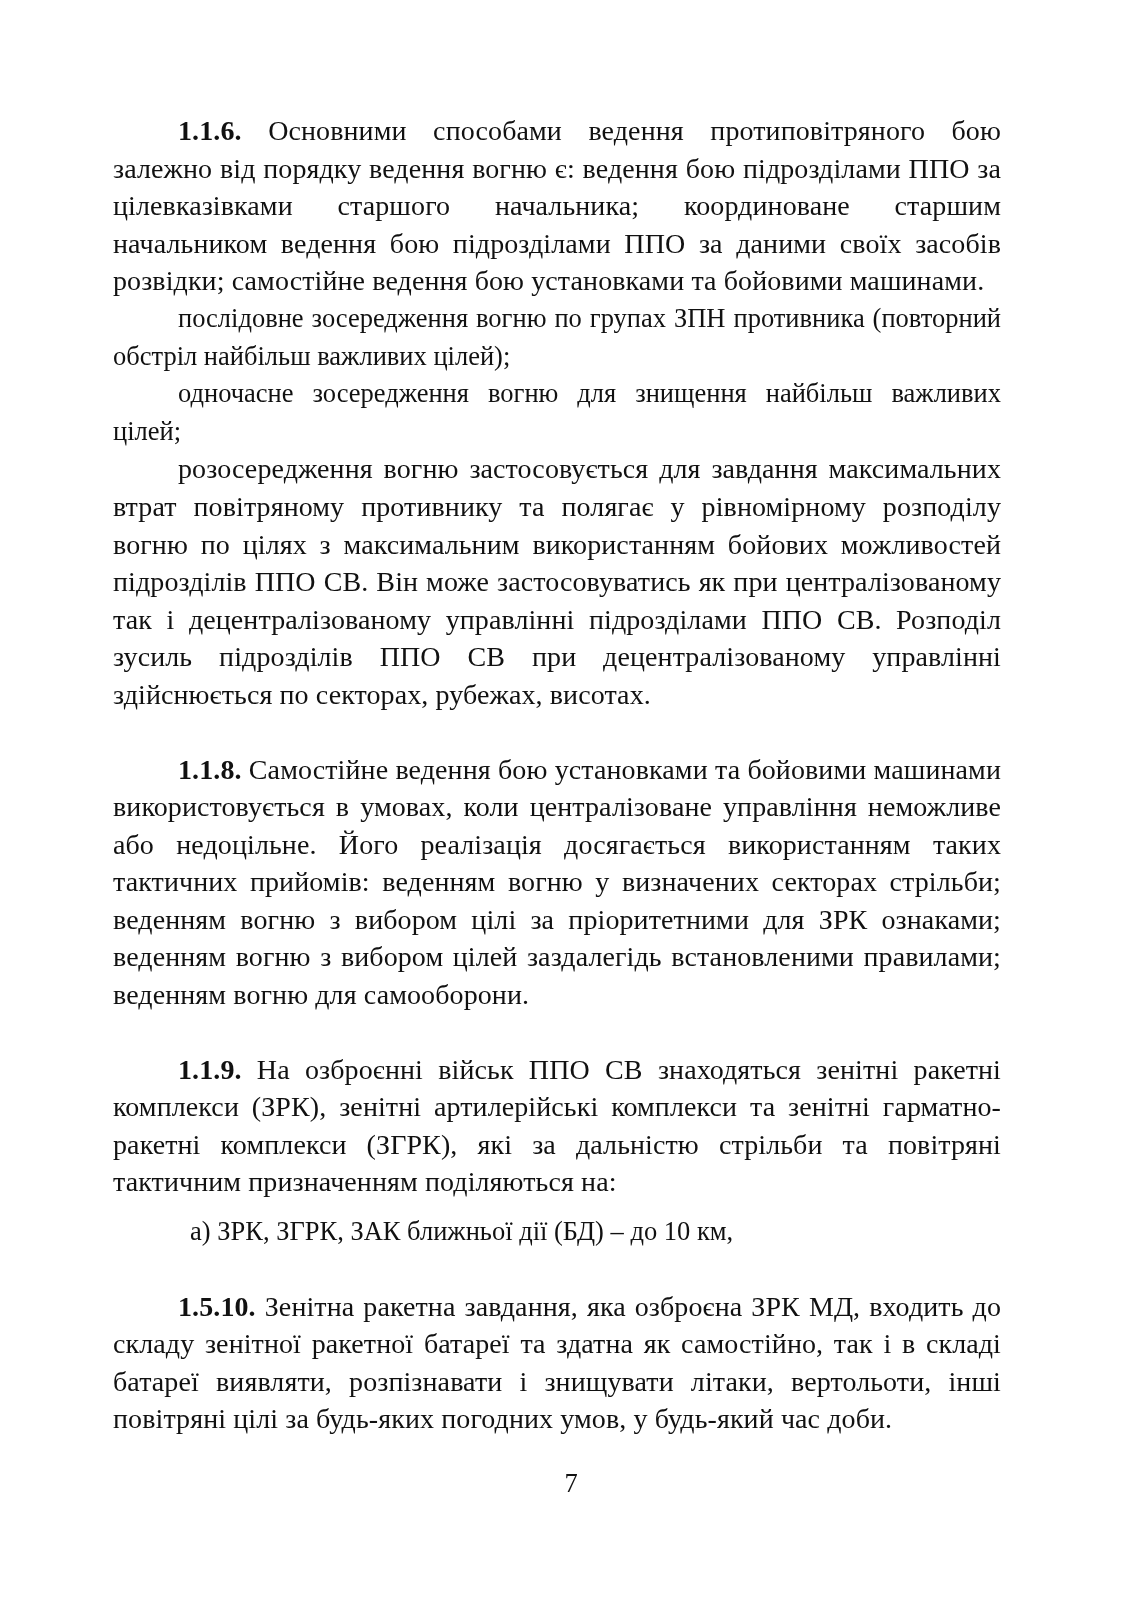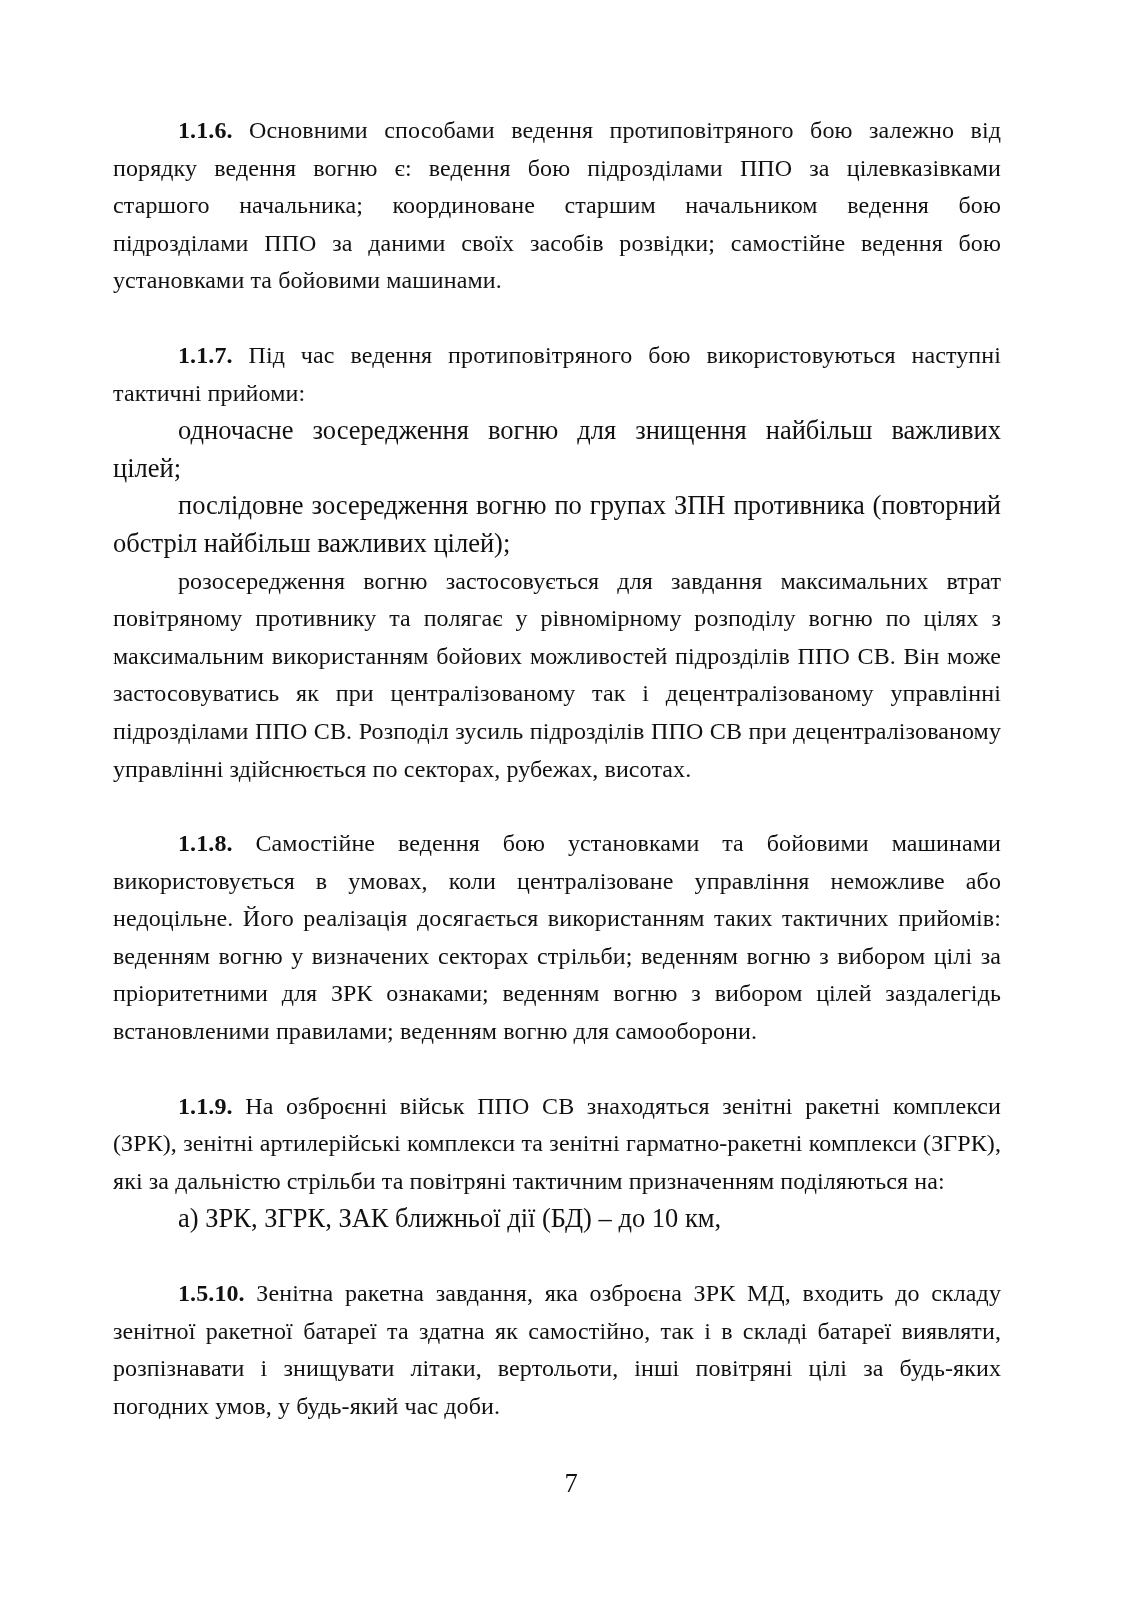--- a/index.html
+++ b/index.html
@@ -23,21 +23,21 @@
     background: #ffffff;
   }
   #content {
     position: absolute;
     left: 113px;
     top: 112px;
     width: 888px;
   }
   p.para {
     margin: 0 0 0 0;
-    font-size: 24px;
+    font-size: 28px;
     line-height: 37.6px;
     text-align: justify;
     text-justify: inter-word;
     text-indent: 65px;
     hyphens: none;
     letter-spacing: 0.1px;
   }
   p.para.last-left {
     text-align-last: left;
   }
@@ -52,21 +52,21 @@
   }
   p.listline {
     margin: 0;
     font-size: 26.5px;
     line-height: 37.6px;
     text-align: justify;
     text-indent: 65px;
     text-align-last: left;
   }
   p.subitem {
-    margin: 0;
+    margin: 12px;
     font-size: 26.5px;
     line-height: 37.6px;
     text-align: left;
     text-indent: 65px;
   }
   #page-number {
     position: absolute;
     left: 0;
     top: 1468px;
     width: 1142px;
@@ -78,24 +78,23 @@
 </style>
 </head>
 <body>
 
 <div id="page">
 
   <div id="content">
 
     <p class="para tight"><span class="num">1.1.6.</span><span> Основними способами ведення протиповітряного бою залежно від порядку ведення вогню є: ведення бою підрозділами ППО за цілевказівками старшого начальника; координоване старшим начальником ведення бою підрозділами ППО за даними своїх засобів розвідки; самостійне ведення бою установками та бойовими машинами.</span></p>
 
-    <p class="para spaced last-left"><span class="num">1.1.7.</span><span> Під час ведення протиповітряного бою використовуються наступні тактичні прийоми:</span></p>
 
+    <p class="listline">послідовне зосередження вогню по групах ЗПН противника (повторний обстріл найбільш важливих цілей);</p>
     <p class="listline">одночасне зосередження вогню для знищення найбільш важливих цілей;</p>
-    <p class="listline">послідовне зосередження вогню по групах ЗПН противника (повторний обстріл найбільш важливих цілей);</p>
     <p class="para tight last-left">розосередження вогню застосовується для завдання максимальних втрат повітряному противнику та полягає у рівномірному розподілу вогню по цілях з максимальним використанням бойових можливостей підрозділів ППО СВ. Він може застосовуватись як при централізованому так і децентралізованому управлінні підрозділами ППО СВ. Розподіл зусиль підрозділів ППО СВ при децентралізованому управлінні здійснюється по секторах, рубежах, висотах.</p>
 
     <p class="para spaced"><span class="num">1.1.8.</span><span> Самостійне ведення бою установками та бойовими машинами використовується в умовах, коли централізоване управління неможливе або недоцільне. Його реалізація досягається використанням таких тактичних прийомів: веденням вогню у визначених секторах стрільби; веденням вогню з вибором цілі за пріоритетними для ЗРК ознаками; веденням вогню з вибором цілей заздалегідь встановленими правилами; веденням вогню для самооборони.</span></p>
 
     <p class="para spaced last-left"><span class="num">1.1.9.</span><span> На озброєнні військ ППО СВ знаходяться зенітні ракетні комплекси (ЗРК), зенітні артилерійські комплекси та зенітні гарматно-ракетні комплекси (ЗГРК), які за дальністю стрільби та повітряні тактичним призначенням поділяються на:</span></p>
 
     <p class="subitem">а) ЗРК, ЗГРК, ЗАК ближньої дії (БД) – до 10 км,</p>
 
     <p class="para spaced"><span class="num">1.5.10.</span><span> Зенітна ракетна завдання, яка озброєна ЗРК МД,  входить до складу зенітної ракетної батареї та здатна як самостійно, так і в складі батареї виявляти, розпізнавати і знищувати літаки, вертольоти, інші повітряні цілі за будь-яких погодних умов, у будь-який час доби.</span></p>
 

